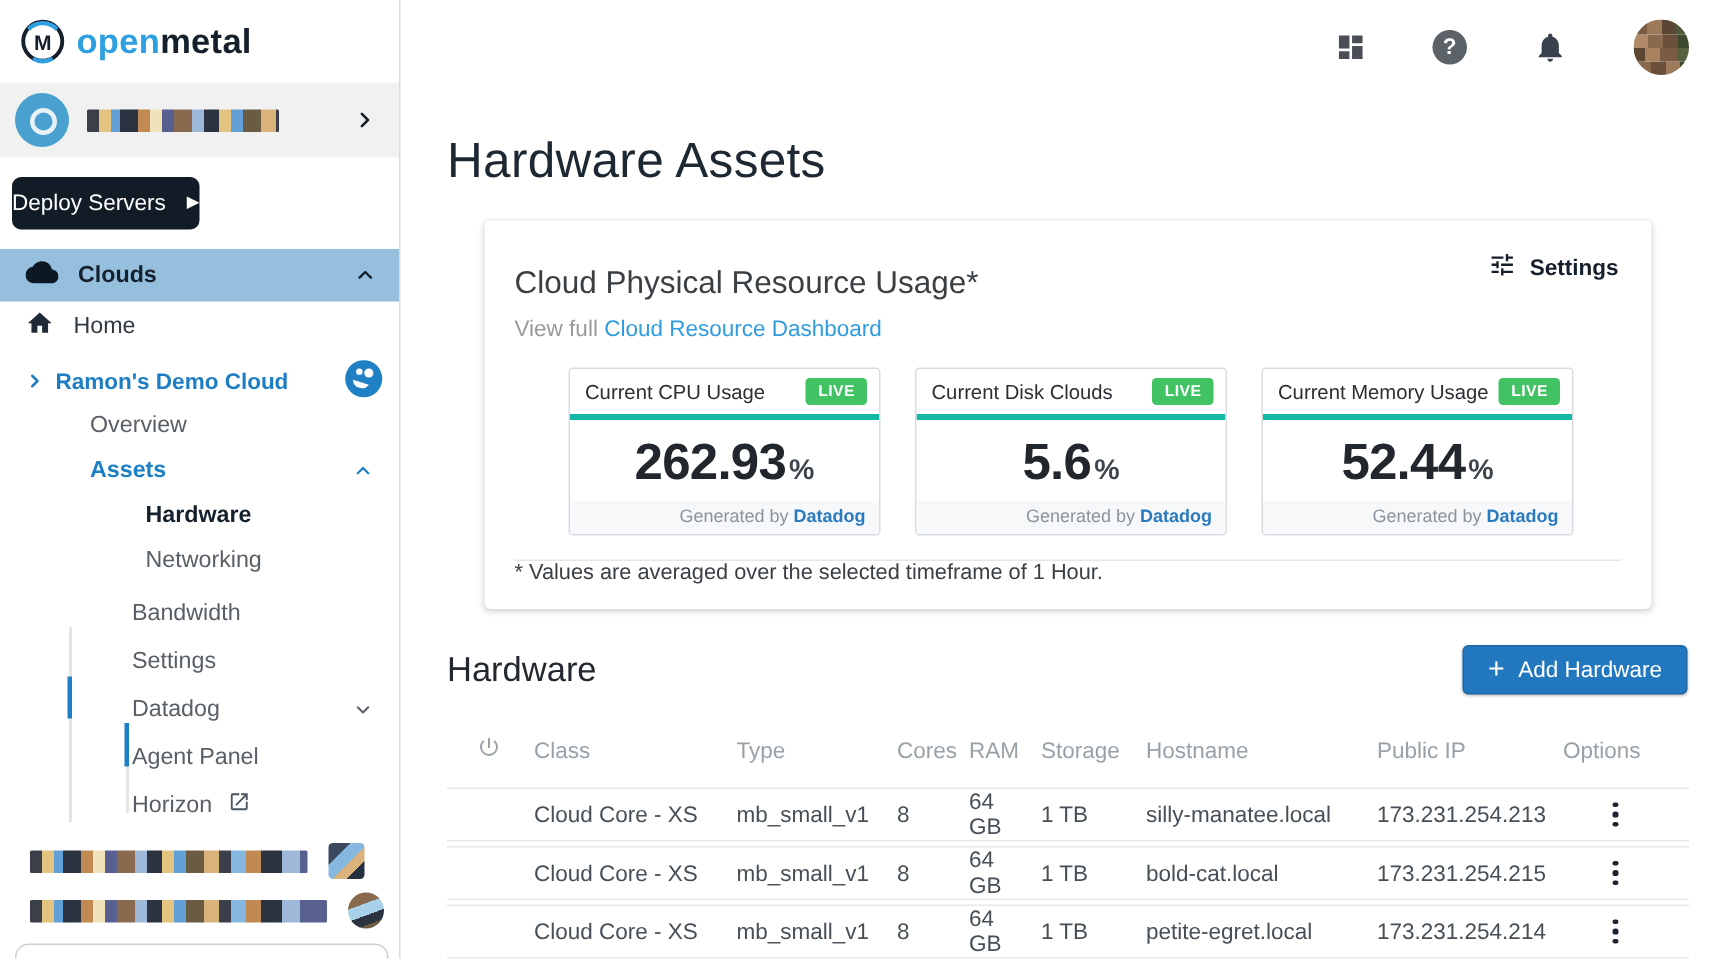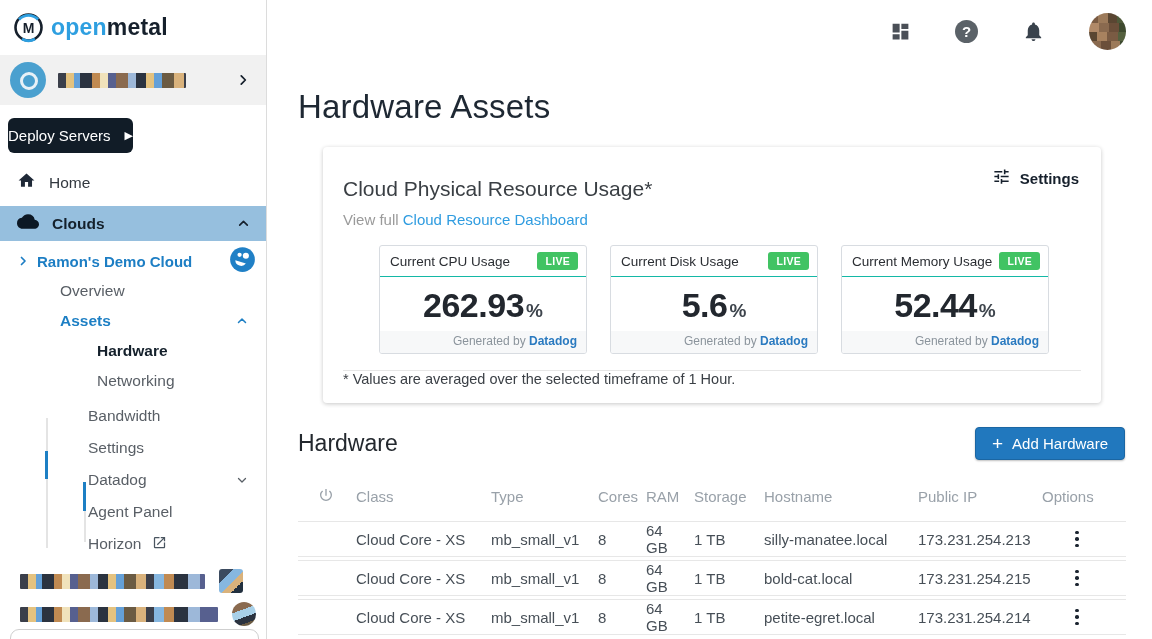--- a/index.html
+++ b/index.html
@@ -81,21 +81,21 @@
     padding:18px 20px 16px 20px; }
   .card-title { font-size:21px; font-weight:400; color:#3a3f44;margin-top:12px; }
   .card-settings { position:absolute; right:22px; top:20px; display:flex; align-items:center; gap:9px;
     background:none; border:none; font-family:inherit; font-size:15px; font-weight:bold; color:#16202c; cursor:pointer; }
   .view-line { margin-top:10px; font-size:15px; color:#9a9a9a; }
   .view-line a { color:#2f9ce0; text-decoration:none; cursor:pointer; }
 
   .metrics { display:flex; gap:23px; margin:17px 0 0 36px; }
   .metric { width:208px; border:1px solid #d8dce1; border-radius:3px; background:#fff; overflow:hidden; }
   .metric-head { display:flex; align-items:center; justify-content:space-between;
-    padding:6px 8px 6px 10px; border-bottom:1px solid #14b8a6; }
+    padding:6px 8px 6px 10px; border-bottom:4px solid #14b8a6; }
   .metric-label { font-size:13.5px; color:#2b2e33; }
   .live-badge { background:#41c363; color:#fff; font-size:10.5px; font-weight:bold;
     padding:3px 8px; border-radius:3px; letter-spacing:.3px; }
   .metric-value { text-align:center; padding:9px 0 6px 0; }
   .metric-num { font-size:34px; font-weight:800; color:#22272e; letter-spacing:-.5px; }
   .metric-unit { font-size:19px; font-weight:600; color:#3e454d; margin-left:2px; }
   .metric-foot { background:#f7f8f9; text-align:right; padding:3px 9px 5px 9px; font-size:12px; color:#8b949c; }
   .metric-foot a { color:#2a7ac0; font-weight:bold; text-decoration:none; cursor:pointer; }
 
   .footnote { margin-top:16px; border-top:1px solid #e6e6e6; 
@@ -154,41 +154,41 @@
     <span>Deploy Servers</span>
     <span class="deploy-play">▶</span>
   </button>
 
   <div class="nav">
     <div class="guide" style="left:46px; top:252px; height:130px;"></div>
     <div class="guide blue" style="left:45px; top:285px; height:28px;"></div>
     <div class="guide" style="left:84px; top:316px; height:60px;"></div>
     <div class="guide blue" style="left:83px; top:316px; height:29px;"></div>
 
+    <div class="nav-row nav-clouds">
+      <span>
+        <svg width="22" height="17" viewBox="0 0 24 18">
+            <path d="M19.35 7.04A7.49 7.49 0 0 0 12 1C9.11 1 6.6 2.64 5.35 5.04A5.994 5.994 0 0 0 0 11c0 3.31 2.69 6 6 6h13c2.76 0 5-2.24 5-5 0-2.64-2.05-4.78-4.65-4.96z" fill="#0c1824"></path>
+          </svg>
+      </span>
+      <span>Clouds</span>
+      <span class="chev">
+        <svg class="chev-svg" width="13" height="13" viewBox="0 0 24 24">
+            <polyline points="5,15 12,8 19,15" fill="none" stroke="#16202c" stroke-width="3" stroke-linecap="round" stroke-linejoin="round"></polyline>
+          </svg>
+      </span>
+    </div>
+
     <div class="nav-row nav-home">
       <span>
         <svg width="19" height="19" viewBox="0 0 24 24">
             <path d="M10 20v-6h4v6h5v-8h3L12 3 2 12h3v8z" fill="#1f2937"></path>
           </svg>
       </span>
       <span>Home</span>
-    </div>
-
-    <div class="nav-row nav-clouds">
-      <span>
-        <svg width="22" height="17" viewBox="0 0 24 18">
-            <path d="M19.35 7.04A7.49 7.49 0 0 0 12 1C9.11 1 6.6 2.64 5.35 5.04A5.994 5.994 0 0 0 0 11c0 3.31 2.69 6 6 6h13c2.76 0 5-2.24 5-5 0-2.64-2.05-4.78-4.65-4.96z" fill="#0c1824"></path>
-          </svg>
-      </span>
-      <span>Clouds</span>
-      <span class="chev">
-        <svg class="chev-svg" width="13" height="13" viewBox="0 0 24 24">
-            <polyline points="5,15 12,8 19,15" fill="none" stroke="#16202c" stroke-width="3" stroke-linecap="round" stroke-linejoin="round"></polyline>
-          </svg>
-      </span>
     </div>
 
     <div class="nav-row nav-cloudname">
       <span>
         <svg class="chev-svg" width="12" height="12" viewBox="0 0 24 24">
             <polyline points="9,5 16,12 9,19" fill="none" stroke="#1d7ec4" stroke-width="3.4" stroke-linecap="round" stroke-linejoin="round"></polyline>
           </svg>
       </span>
       <span>Ramon's Demo Cloud</span>
       <span class="face">
@@ -312,21 +312,21 @@
           <span class="metric-num">262.93</span><span class="metric-unit">%</span>
         </div>
         <div class="metric-foot">
           <span>Generated by</span>
           <a>Datadog</a>
         </div>
       </div>
 
       <div class="metric">
         <div class="metric-head">
-          <span class="metric-label">Current Disk Usage</span>
+          <span class="metric-label">Current Disk Clouds</span>
           <span class="live-badge">LIVE</span>
         </div>
         <div class="metric-value">
           <span class="metric-num">5.6</span><span class="metric-unit">%</span>
         </div>
         <div class="metric-foot">
           <span>Generated by</span>
           <a>Datadog</a>
         </div>
       </div>

